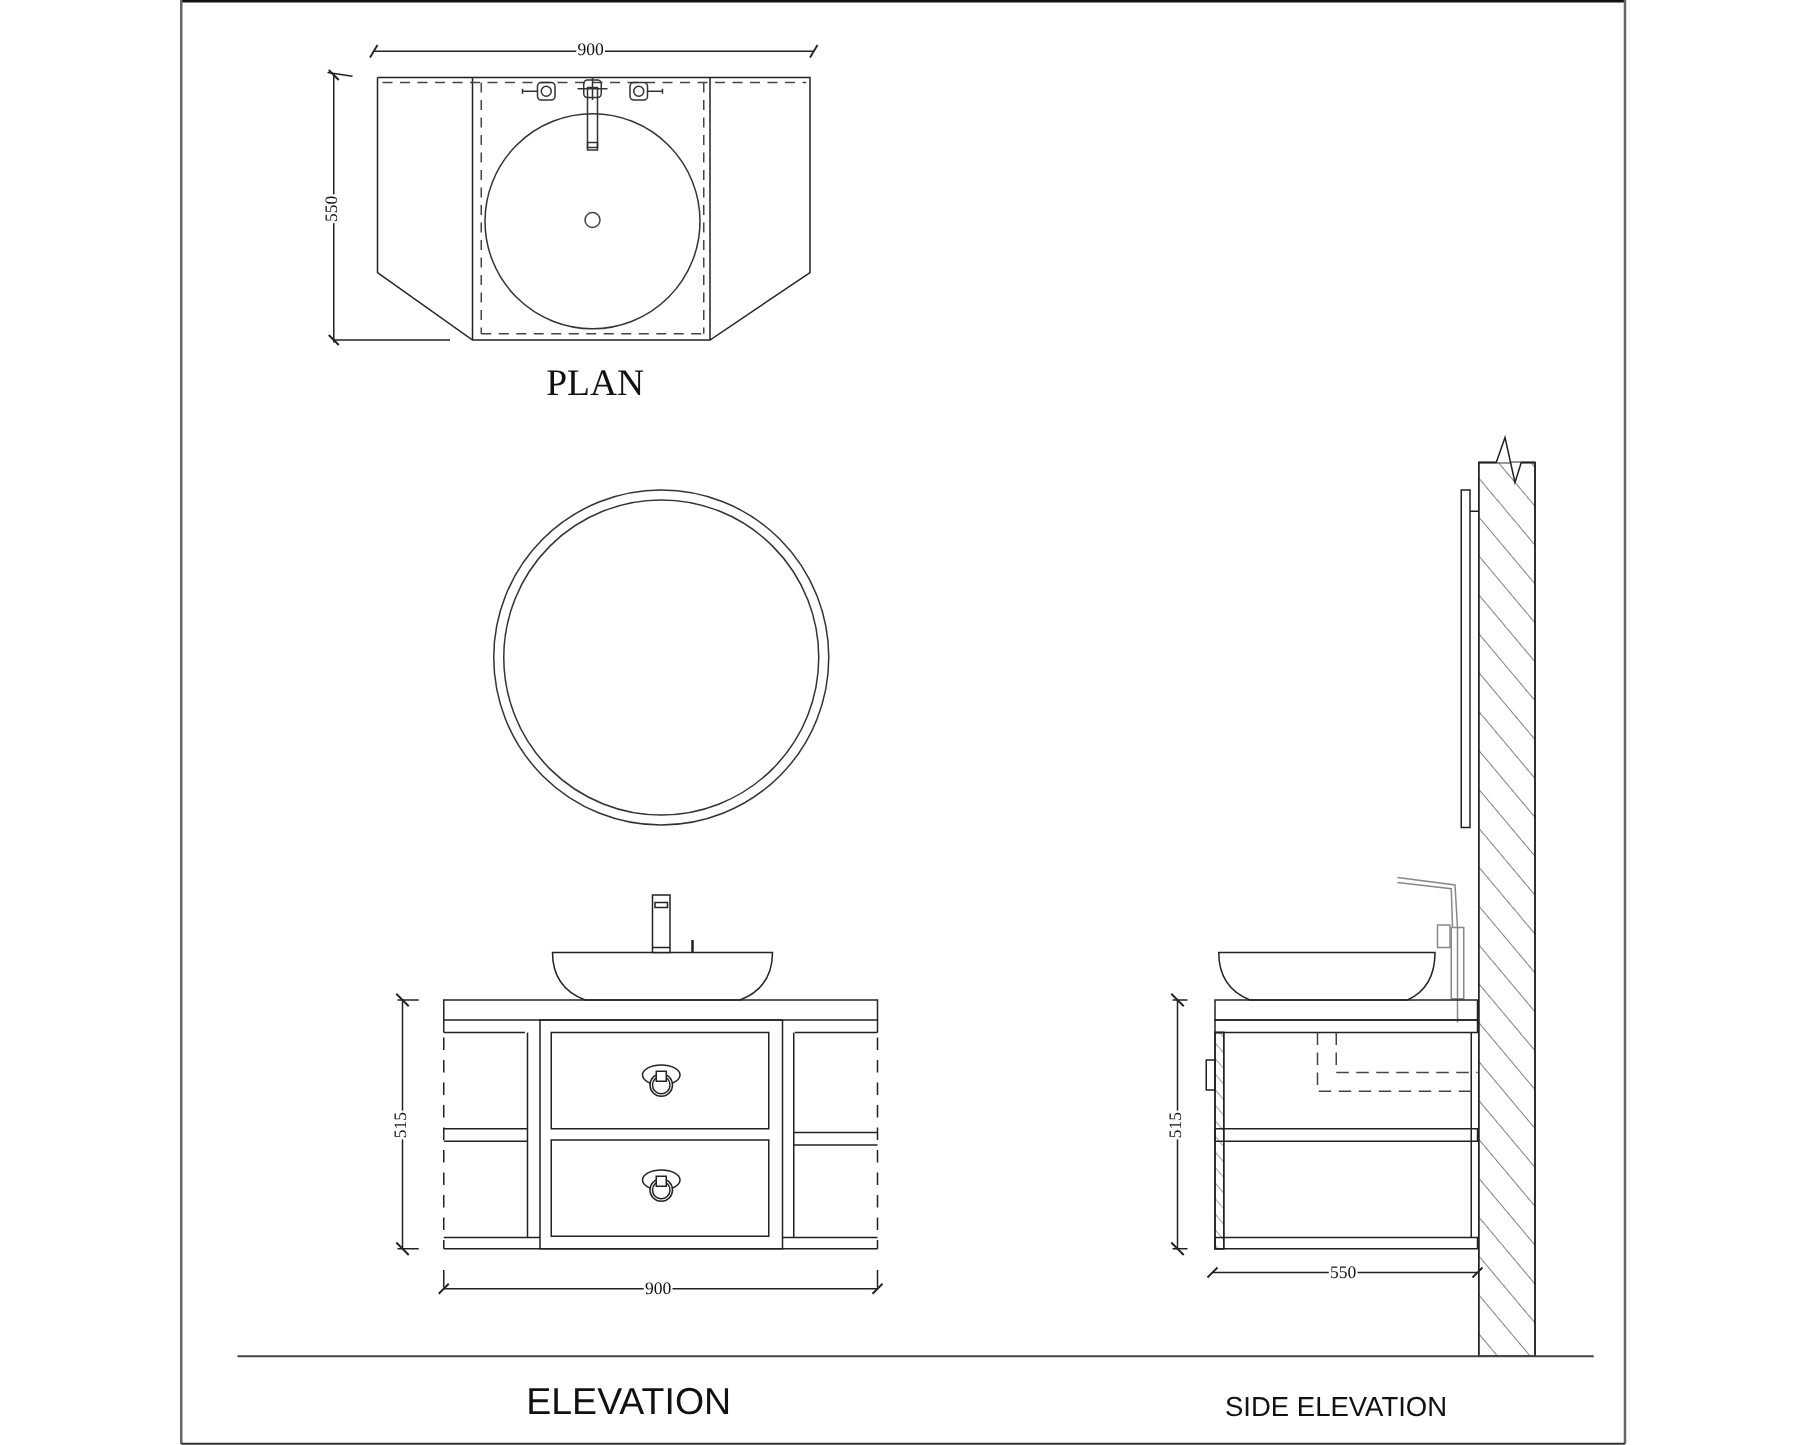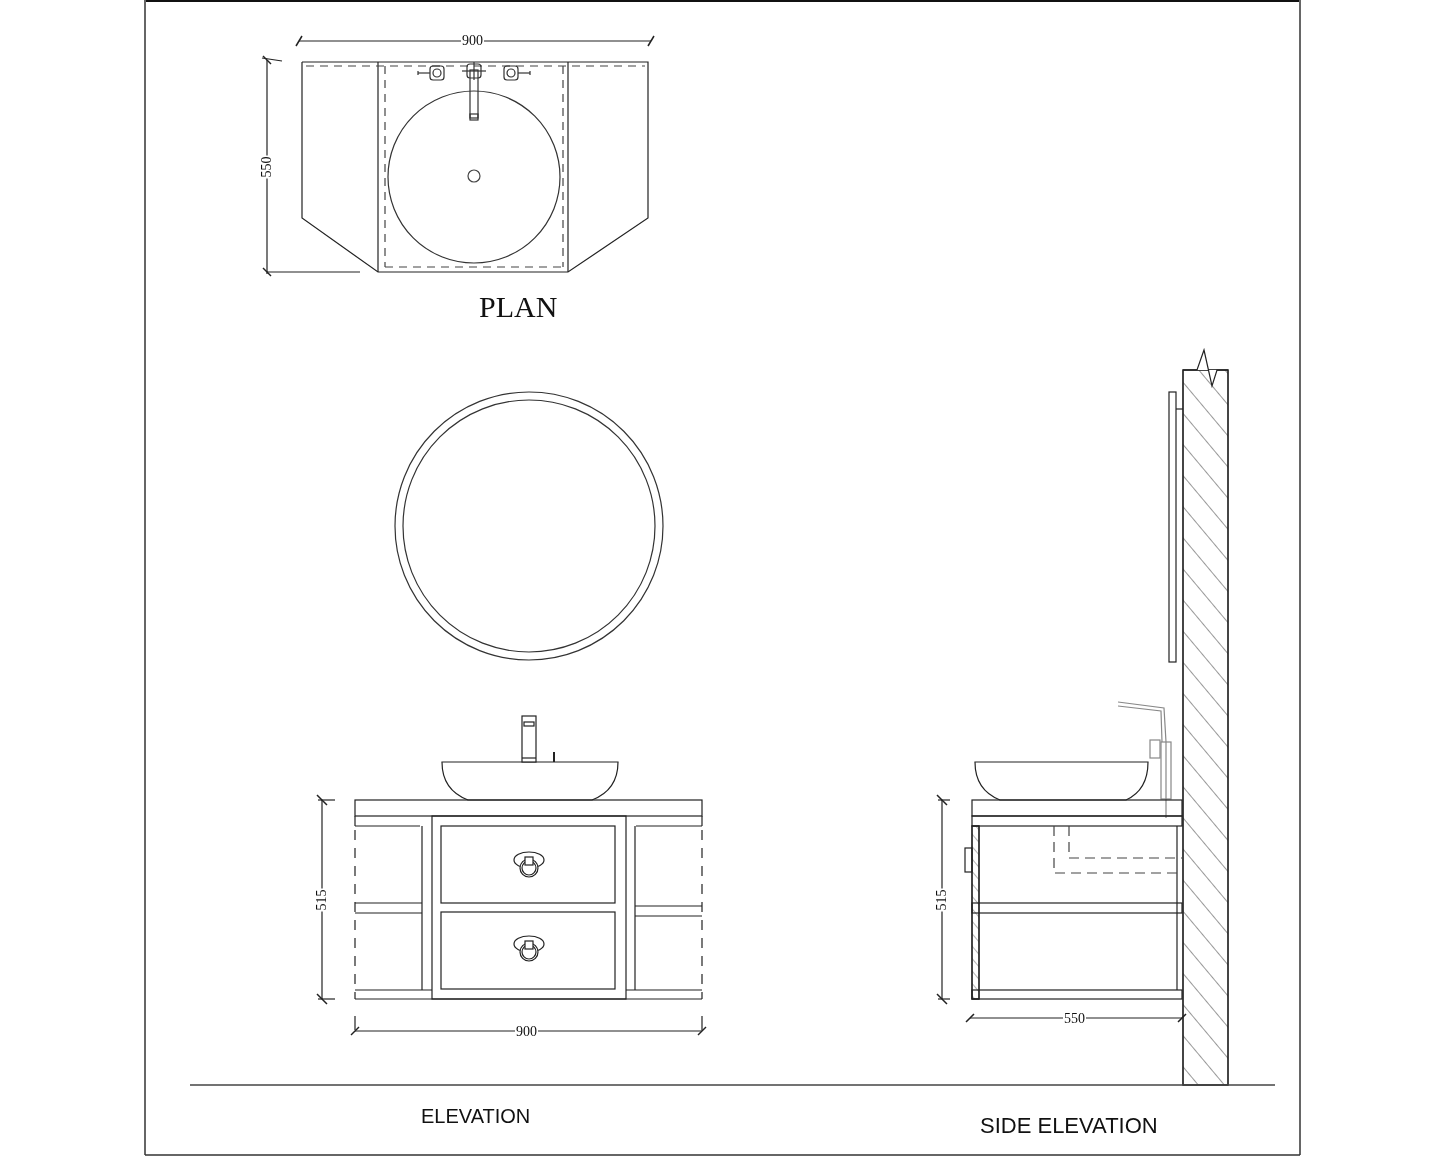--- a/index.html
+++ b/index.html
@@ -194,22 +194,22 @@
     <line x1="966" y1="1022" x2="974" y2="1014" stroke-width="1.5"></line>
     <line x1="1178" y1="1022" x2="1186" y2="1014" stroke-width="1.5"></line>
   </g>
 
   <line x1="190" y1="1085" x2="1275" y2="1085" stroke="#444" stroke-width="1.5"></line>
 </svg>
 
 
 <div class="dim" style="left:461px; top:34px;">900</div>
 <div class="dim dim-v" style="left:255px; top:160px;">550</div>
-<div class="lbl serif" style="left:437px; top:290px; font-size:30px;margin-left:42px;">PLAN</div>
+<div class="lbl serif" style="left:437px; top:290px; font-size:30px;">PLAN</div>
 
 <div class="dim dim-v" style="left:310px; top:893px;">515</div>
 <div class="dim" style="left:515px; top:1025px;">900</div>
-<div class="lbl sans" style="left:421px; top:1105px; font-size:20px;">ELEVATION</div>
+<div class="lbl sans" style="left:421px; top:1105px; font-size:30px;">ELEVATION</div>
 
 <div class="dim dim-v" style="left:930px; top:893px;">515</div>
 <div class="dim" style="left:1063px; top:1012px;">550</div>
 <div class="lbl sans" style="left:980px; top:1113px; font-size:22px;">SIDE ELEVATION</div>
 </div>
 
 </body></html>

